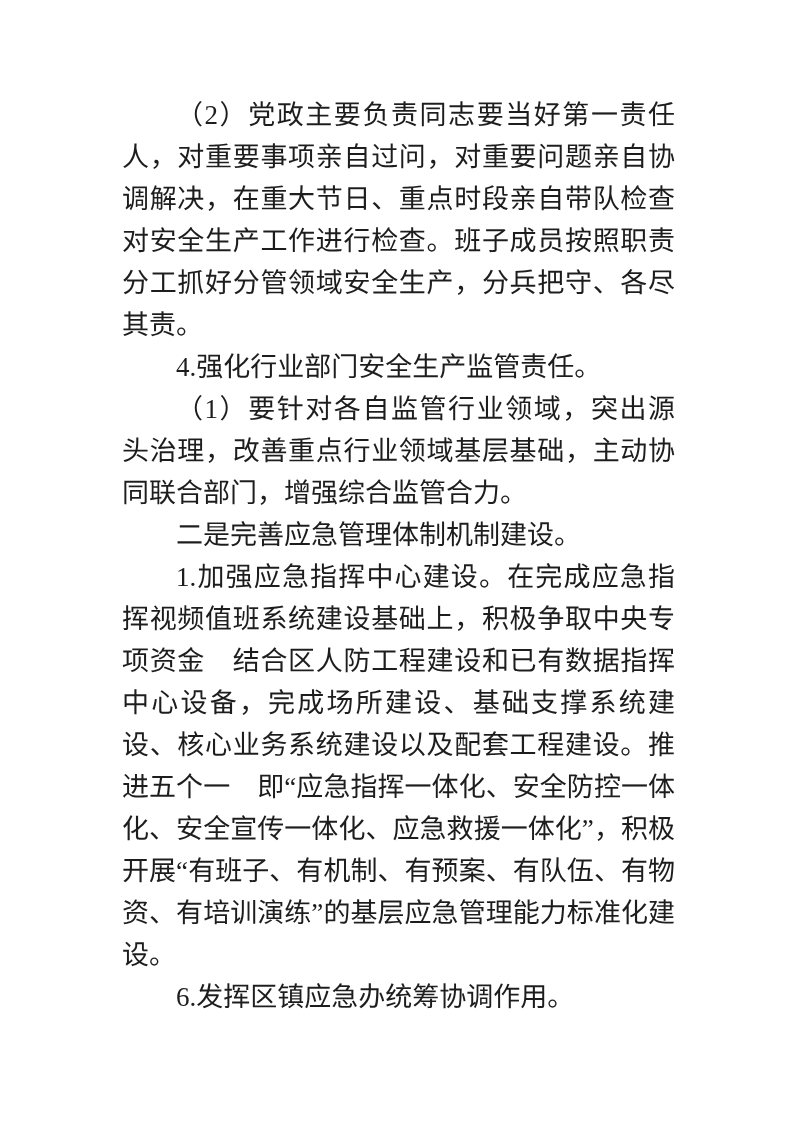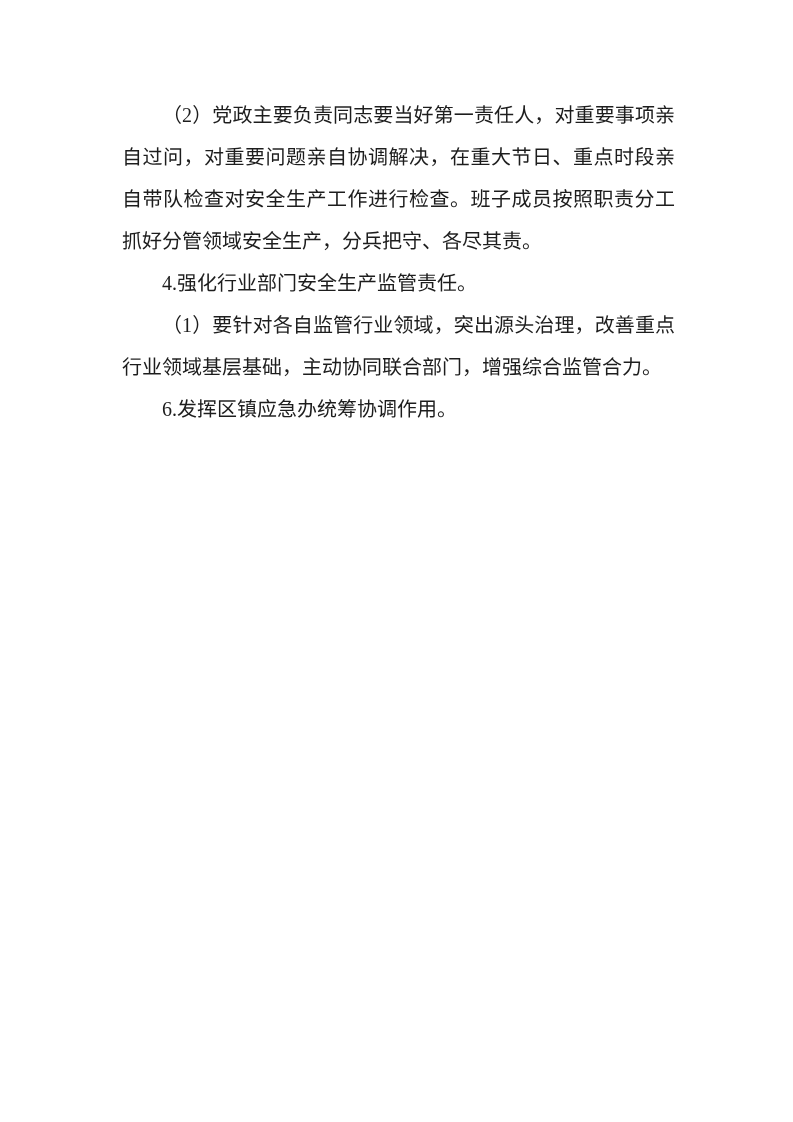--- a/index.html
+++ b/index.html
@@ -23,33 +23,35 @@
     box-sizing: border-box;
     padding: 94px 118px 0 122px;
   }
   .doc-body {
     width: 553px;
   }
   .doc-body p.para {
     margin: 0;
     padding: 0;
     font-family: "Liberation Serif", "DejaVu Serif", serif;
-    font-size: 20px;
+    font-size: 27px;
     line-height: 42px;
     color: #1d1d1d;
     text-align: justify;
     text-justify: inter-character;
     text-indent: 2em;
     word-break: normal;
     overflow-wrap: break-word;
   }
 </style>
 </head>
 <body>
 
 <div class="doc-page">
   <div class="doc-body">
       <p class="para">（2）党政主要负责同志要当好第一责任人，对重要事项亲自过问，对重要问题亲自协调解决，在重大节日、重点时段亲自带队检查对安全生产工作进行检查。班子成员按照职责分工抓好分管领域安全生产，分兵把守、各尽其责。</p>
       <p class="para">4.强化行业部门安全生产监管责任。</p>
       <p class="para">（1）要针对各自监管行业领域，突出源头治理，改善重点行业领域基层基础，主动协同联合部门，增强综合监管合力。</p>
+      <p class="para">二是完善应急管理体制机制建设。</p>
+      <p class="para">1.加强应急指挥中心建设。在完成应急指挥视频值班系统建设基础上，积极争取中央专项资金　结合区人防工程建设和已有数据指挥中心设备，完成场所建设、基础支撑系统建设、核心业务系统建设以及配套工程建设。推进五个一　即“应急指挥一体化、安全防控一体化、安全宣传一体化、应急救援一体化”，积极开展“有班子、有机制、有预案、有队伍、有物资、有培训演练”的基层应急管理能力标准化建设。</p>
       <p class="para">6.发挥区镇应急办统筹协调作用。</p>
     </div>
 </div>
 
 </body></html>

